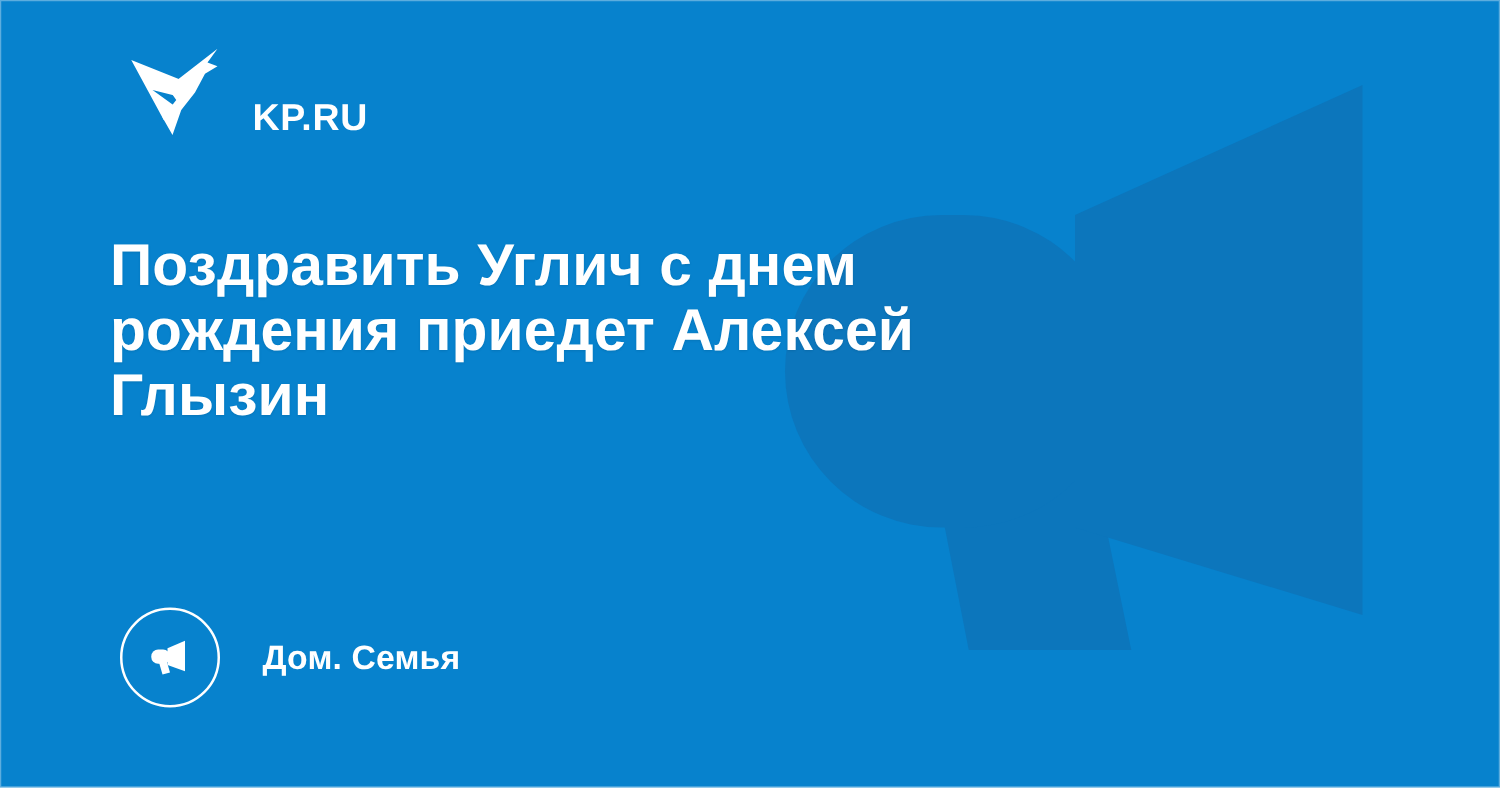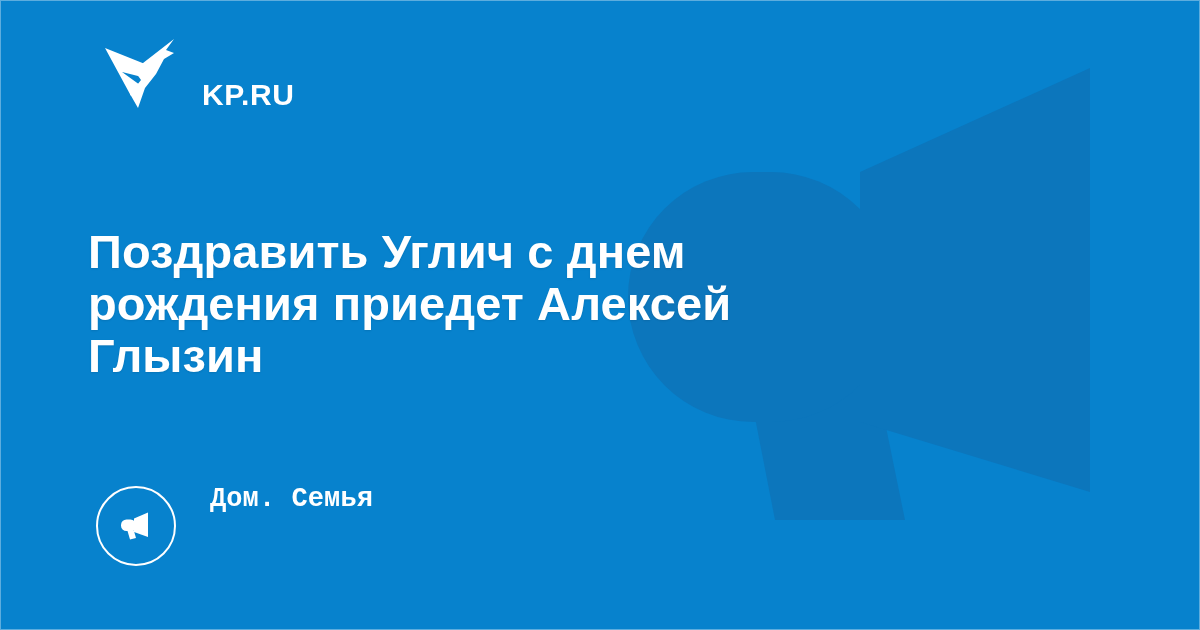--- a/index.html
+++ b/index.html
@@ -83,33 +83,32 @@
     left:88px;
     top:186px;
     width:830px;
     z-index:20;
     color:#ffffff;
     font-size:47px;
     font-weight:bold;
     line-height:52px;
     letter-spacing:0.1px;
     text-shadow:0 1px 2px rgba(0,0,0,0.10);
-    margin-top:40px;
   }
 
   
   .category {
     position:absolute;
     left:96px;
     top:486px;
     z-index:20;
     display:flex;
+    align-items:center;
     gap:34px;
     height:80px;
-    font-family:Liberation Mono, monospace;
   }
   .category-icon-ring {
     width:80px;
     height:80px;
     border-radius:50%;
     border:2px solid #ffffff;
     display:flex;
     align-items:center;
     justify-content:center;
     flex:0 0 auto;

